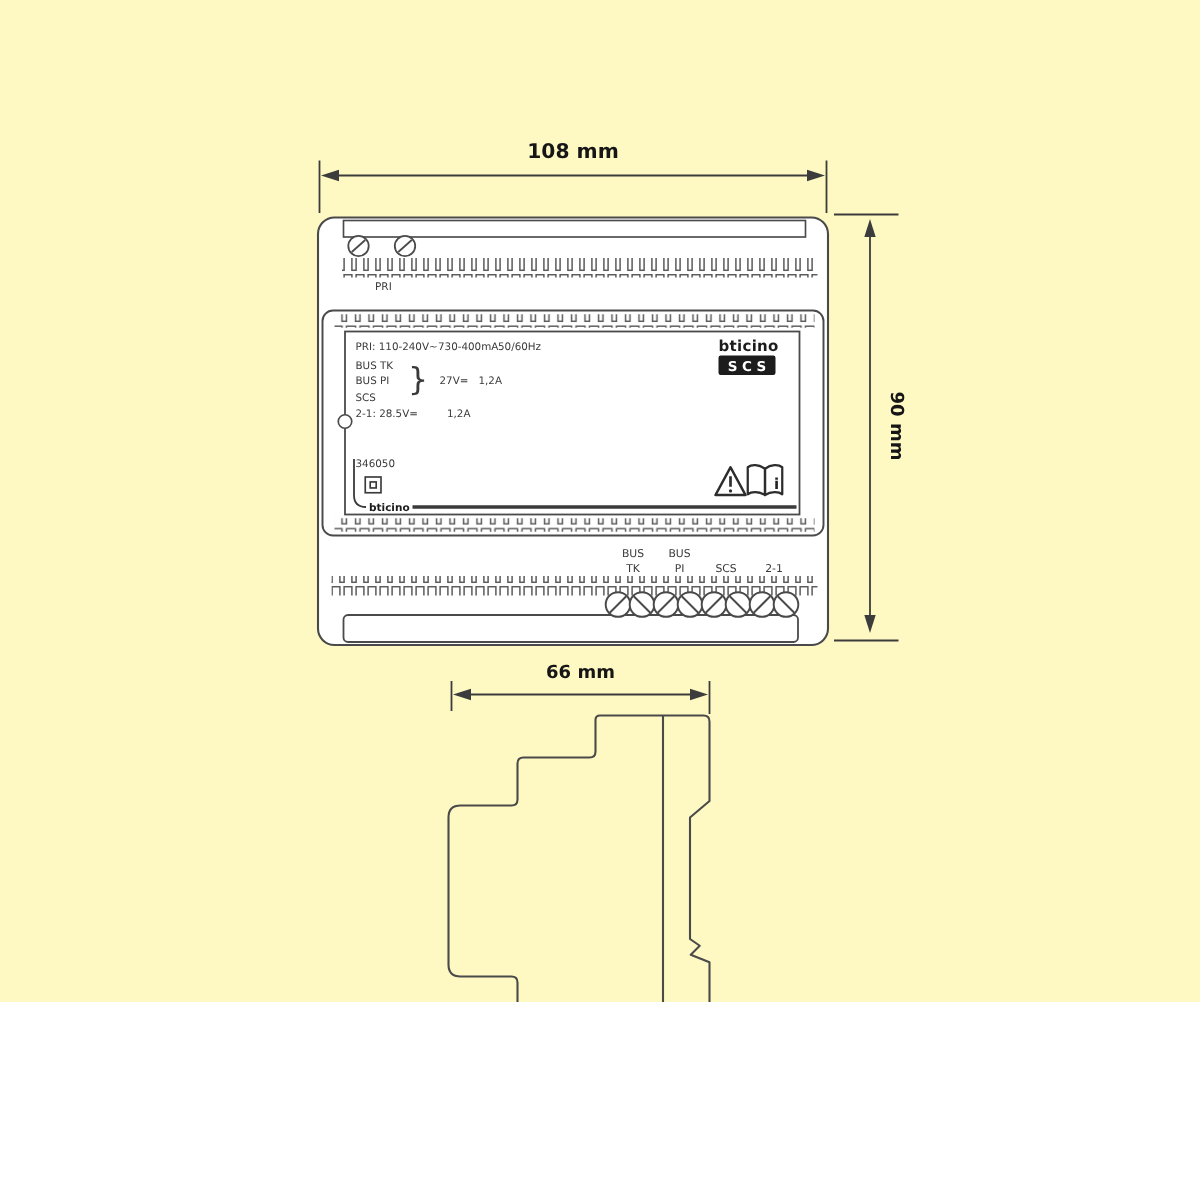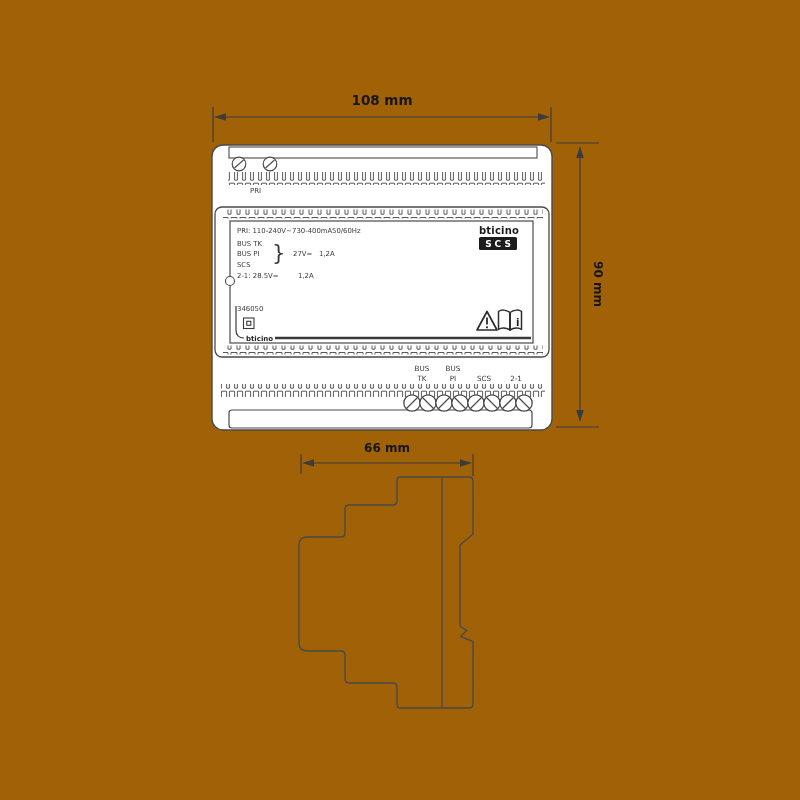--- a/index.html
+++ b/index.html
@@ -1,20 +1,20 @@
 <!DOCTYPE html>
 <html><head>
 <meta charset="utf-8">
 <style>
   html, body { margin: 0; padding: 0; background: #ffffff; }
   .canvas {
     position: relative;
     width: 800px;
-    height: 800px;
-    background: #a16207;
+    height: 668px;
+    background: #fef9c3;
     font-family: "DejaVu Sans", "Liberation Sans", sans-serif;
     text-decoration: underline;
   }
   svg { display: block; }
   svg text {
     font-family: "DejaVu Sans", "Liberation Sans", sans-serif;
     fill: #323232;
   }
   .dim-label { font-size: 13.5px; font-weight: 700; fill: #161616; }
   .dim-label-sm { font-size: 12px; font-weight: 700; fill: #161616; }

